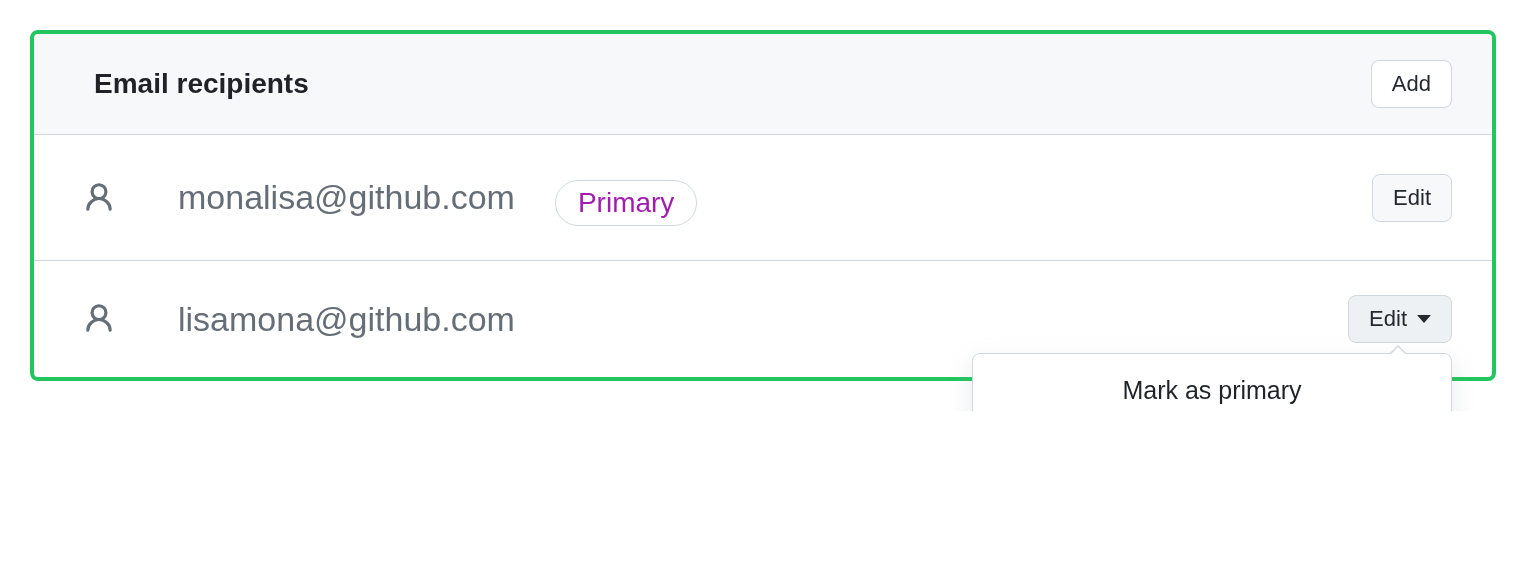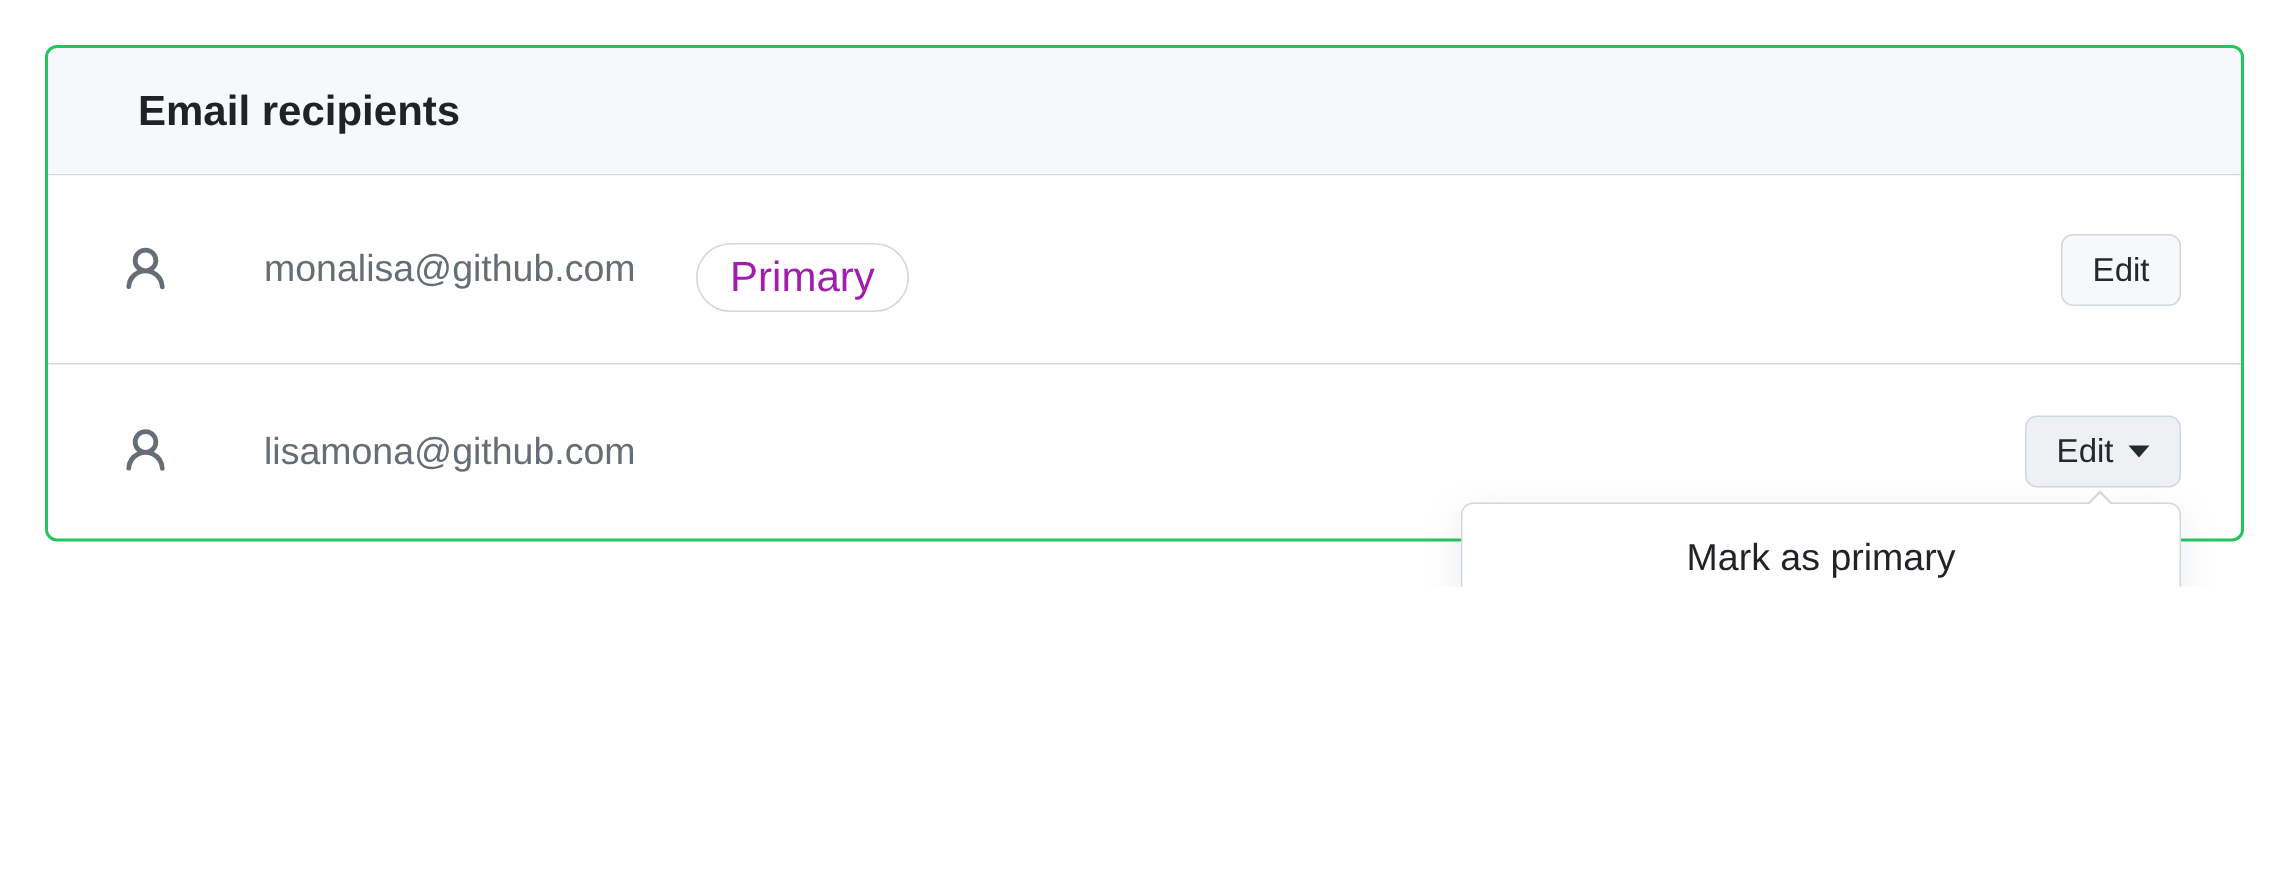--- a/index.html
+++ b/index.html
@@ -7,21 +7,21 @@
       margin: 0;
       padding: 0;
     }
     body {
       font-family: -apple-system, BlinkMacSystemFont, "Segoe UI", Helvetica, Arial, sans-serif;
       background: #ffffff;
       padding: 30px;
       color: #1f2328;
     }
     .panel {
-      border: 2px solid #22c55e;
+      border: 4px solid #22c55e;
       border-radius: 8px;
       overflow: visible;
       position: relative;
     }
     .panel-header {
       background: #f6f8fa;
       padding: 26px 40px 26px 60px;
       display: flex;
       align-items: center;
       justify-content: space-between;
@@ -68,21 +68,21 @@
       flex-shrink: 0;
       display: flex;
       align-items: center;
       justify-content: flex-start;
       margin-right: 56px;
     }
     .person-icon {
       fill: #656d76;
     }
     .email-text {
-      font-size: 25px;
+      font-size: 34px;
       color: #656d76;
       margin-right: 40px;
     }
     .badge {
       border: 1.5px solid #d0d7de;
       border-radius: 999px;
       padding: 6px 22px;
       font-size: 28px;
       font-weight: 500;
       color: #a21caf;
@@ -153,20 +153,21 @@
       border-radius: 2px;
       display: inline-block;
     }
   </style>
 </head>
 <body>
 
 <div class="panel">
   <div class="panel-header">
     <h2 class="panel-title">Email recipients</h2>
+    <button class="btn btn-add">Add</button>
   </div>
 
   <div class="list-row">
     <span class="person-icon-wrap">
       <svg class="person-icon" viewBox="0 0 16 16" width="34" height="34">
           <path d="M10.561 8.073a6.005 6.005 0 0 1 3.432 5.142.75.75 0 1 1-1.498.07 4.5 4.5 0 0 0-8.99 0 .75.75 0 0 1-1.498-.07 6.004 6.004 0 0 1 3.431-5.142 3.999 3.999 0 1 1 5.123 0ZM10.5 5a2.5 2.5 0 1 0-5 0 2.5 2.5 0 0 0 5 0Z"></path>
         </svg>
     </span>
     <span class="email-text">monalisa@github.com</span>
     <span class="badge">Primary</span>

